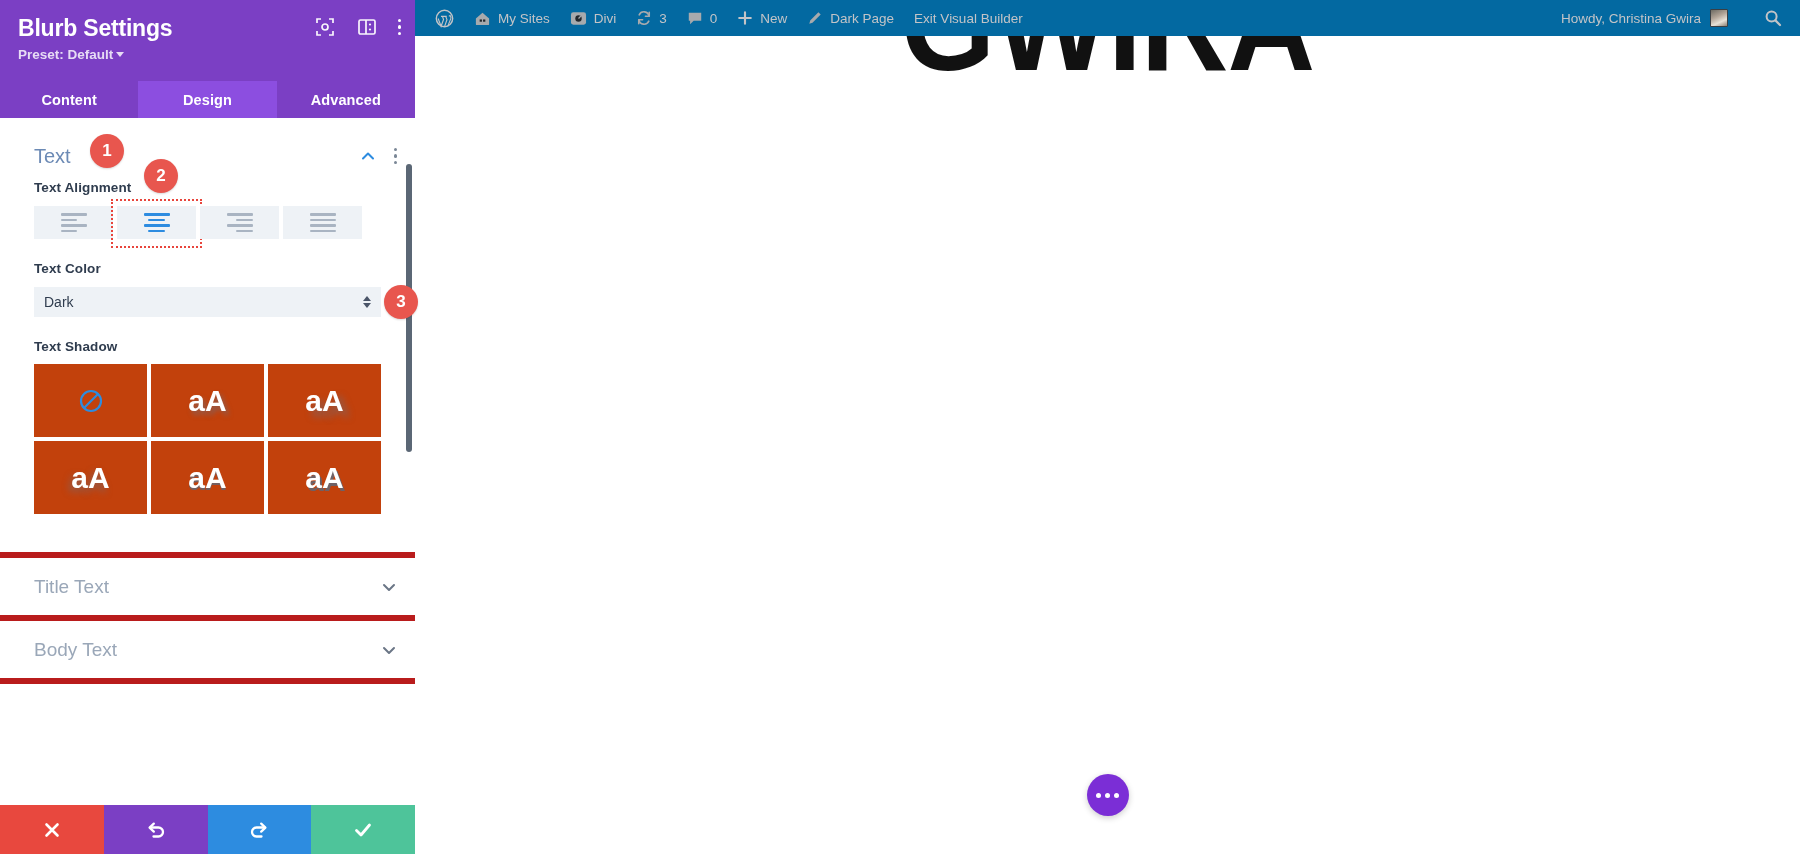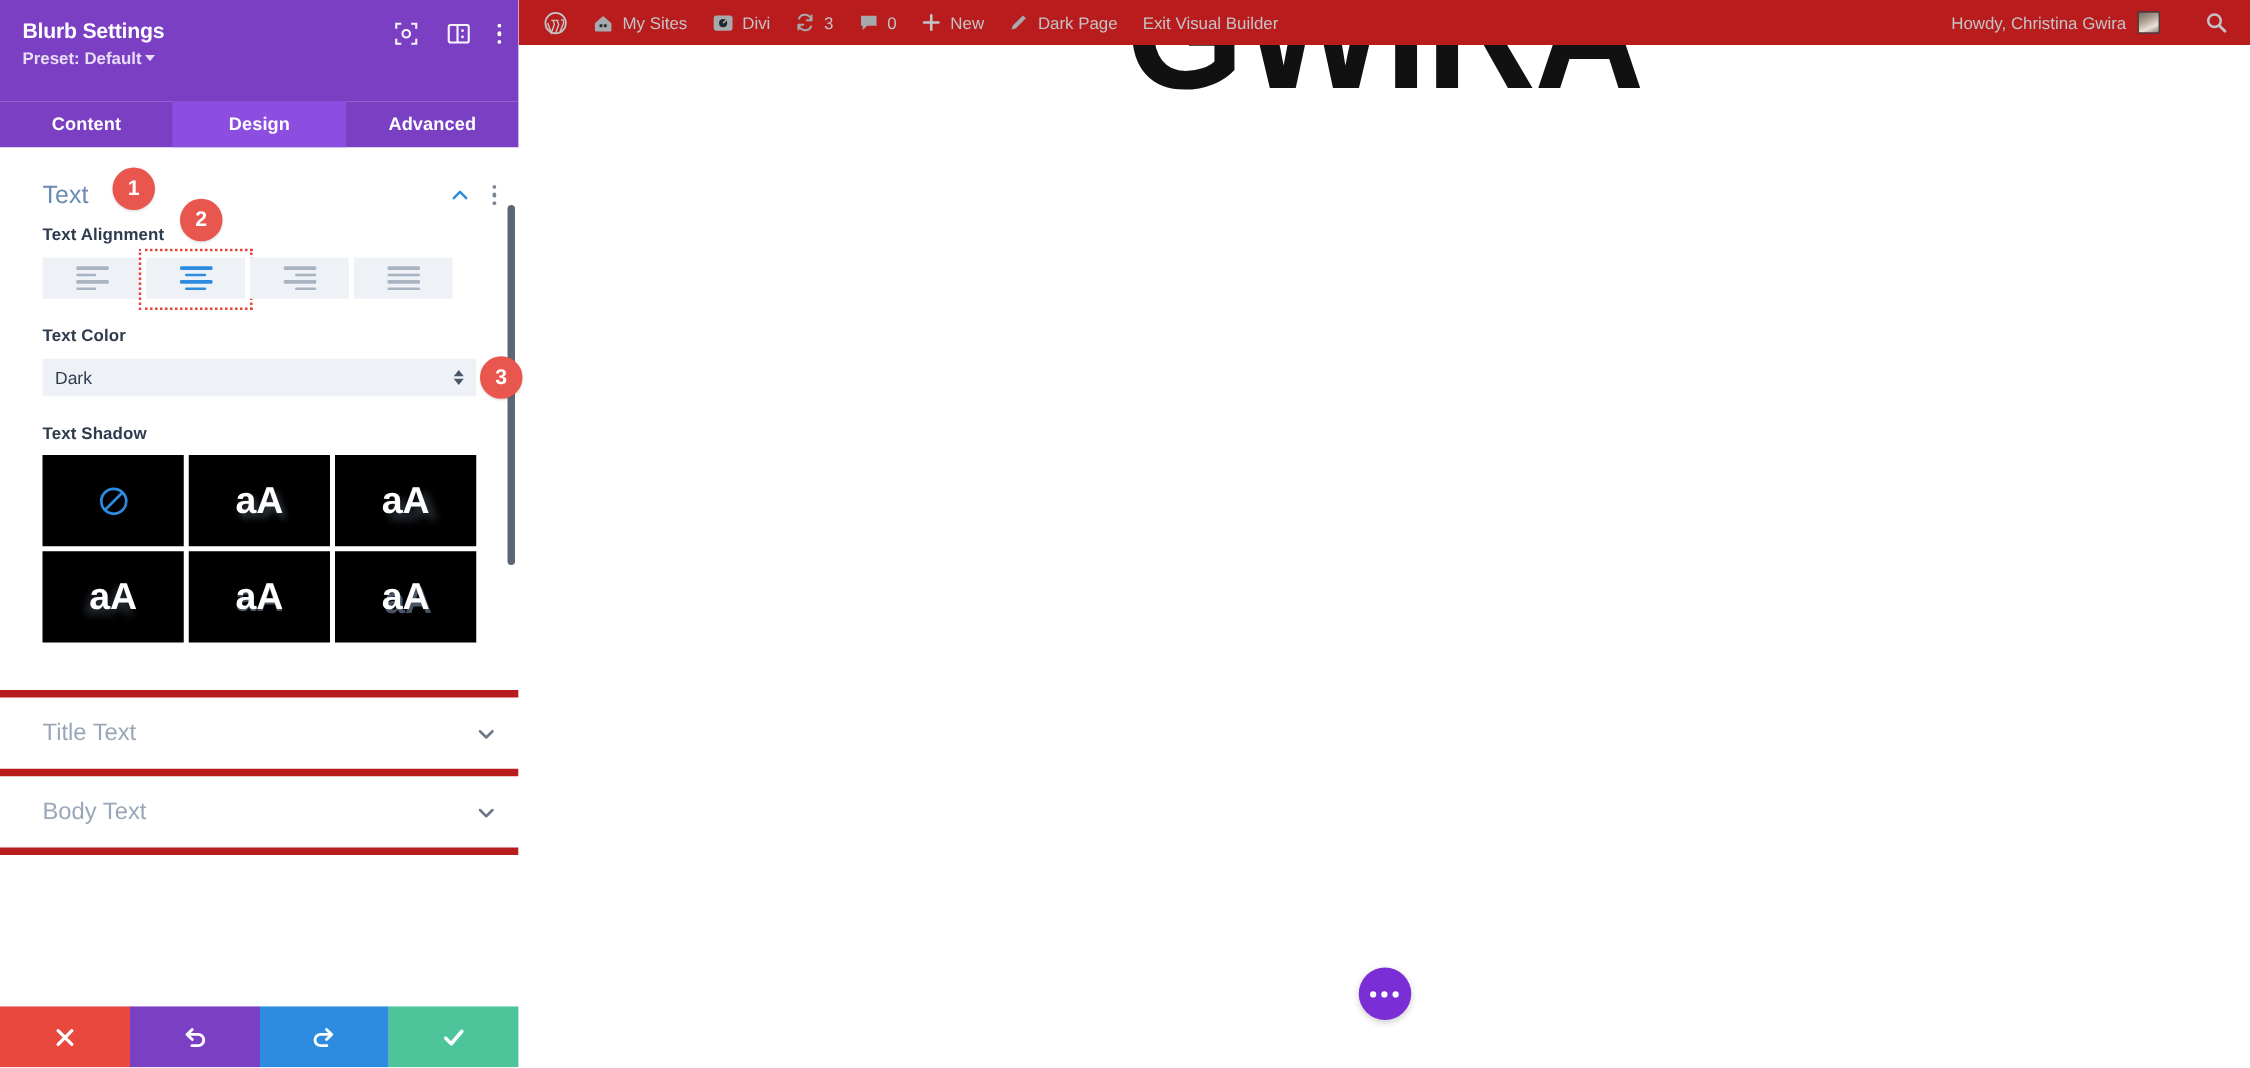--- a/index.html
+++ b/index.html
@@ -19,21 +19,21 @@
     display: flex; flex-direction: column;
     overflow: hidden;
   }
   .panel-header {
     background: #7b3fc4;
     padding: 14px 18px 12px 18px;
     position: relative;
     height: 81px;
   }
   .panel-title {
-    color: #ffffff; font-size: 17px; font-weight: bold;
+    color: #ffffff; font-size: 23px; font-weight: bold;
     letter-spacing: -0.2px; line-height: 1.25;
   }
   .panel-preset {
     color: #e7dcf5; font-size: 13.5px; font-weight: bold;
     margin-top: 4px;
   }
   .caret-small {
     display: inline-block; width: 0; height: 0;
     border-left: 4px solid transparent;
     border-right: 4px solid transparent;
@@ -97,21 +97,21 @@
   .spinner { margin-left: auto; display: flex; flex-direction: column; gap: 2px; }
   .spinner .up { width: 0;height:0;border-left:4.5px solid transparent;border-right:4.5px solid transparent;border-bottom:5px solid #4a5568;}
   .spinner .dn { width: 0;height:0;border-left:4.5px solid transparent;border-right:4.5px solid transparent;border-top:5px solid #4a5568;}
 
   
   .shadow-grid {
     display: grid; grid-template-columns: repeat(3, 1fr);
     gap: 4px; padding: 0 34px; margin-top: 10px;
   }
   .shadow-cell {
-    height: 73px; background: #000000;
+    height: 73px; background: #c2410c;
     display: flex; align-items: center; justify-content: center;
     cursor: pointer; overflow: hidden;
   }
   .aA { font-size: 30px; font-weight: bold; color: #ffffff; font-family: "Liberation Sans", sans-serif; line-height:1; }
   .sh1 { text-shadow: 3px 4px 5px rgba(100,115,135,.55); }
   .sh2 { text-shadow: 6px 6px 7px rgba(100,115,135,.55); }
   .sh3 { text-shadow: -3px 4px 7px rgba(100,115,135,.55); }
   .sh4 { text-shadow: 0 2px 0 rgba(90,105,125,.75); }
   .sh5 { text-shadow: 2px 3px 0 rgba(90,105,125,.8); }
   .ban { width: 26px; height: 26px; }
@@ -145,21 +145,21 @@
     display: flex; align-items: center; justify-content: center;
     z-index: 40; box-shadow: 0 1px 2px rgba(0,0,0,.15);
   }
 
   
   .viewport {
     position: absolute; left: 415px; top: 0;
     width: 1385px; height: 854px; background: #ffffff; overflow: hidden;
   }
   .adminbar {
-    height: 36px; background: #b91c1c; display: flex; align-items: center;
+    height: 36px; background: #0369a1; display: flex; align-items: center;
     color: #c3c4c7; font-size: 13.5px; padding: 0 8px 0 10px;
   }
   .ab-item {
     display: flex; align-items: center; gap: 7px;
     padding: 0 10px; height: 36px; cursor: pointer; white-space: nowrap;
   }
   .ab-right { margin-left: auto; display: flex; align-items: center; gap: 16px; }
   .avatar {
     width: 18px; height: 18px; margin-left: 9px; border-radius: 1px;
     background: linear-gradient(155deg,#6d6a62 0%, #b2a497 40%, #e9e2d8 70%, #8d8276 100%);

